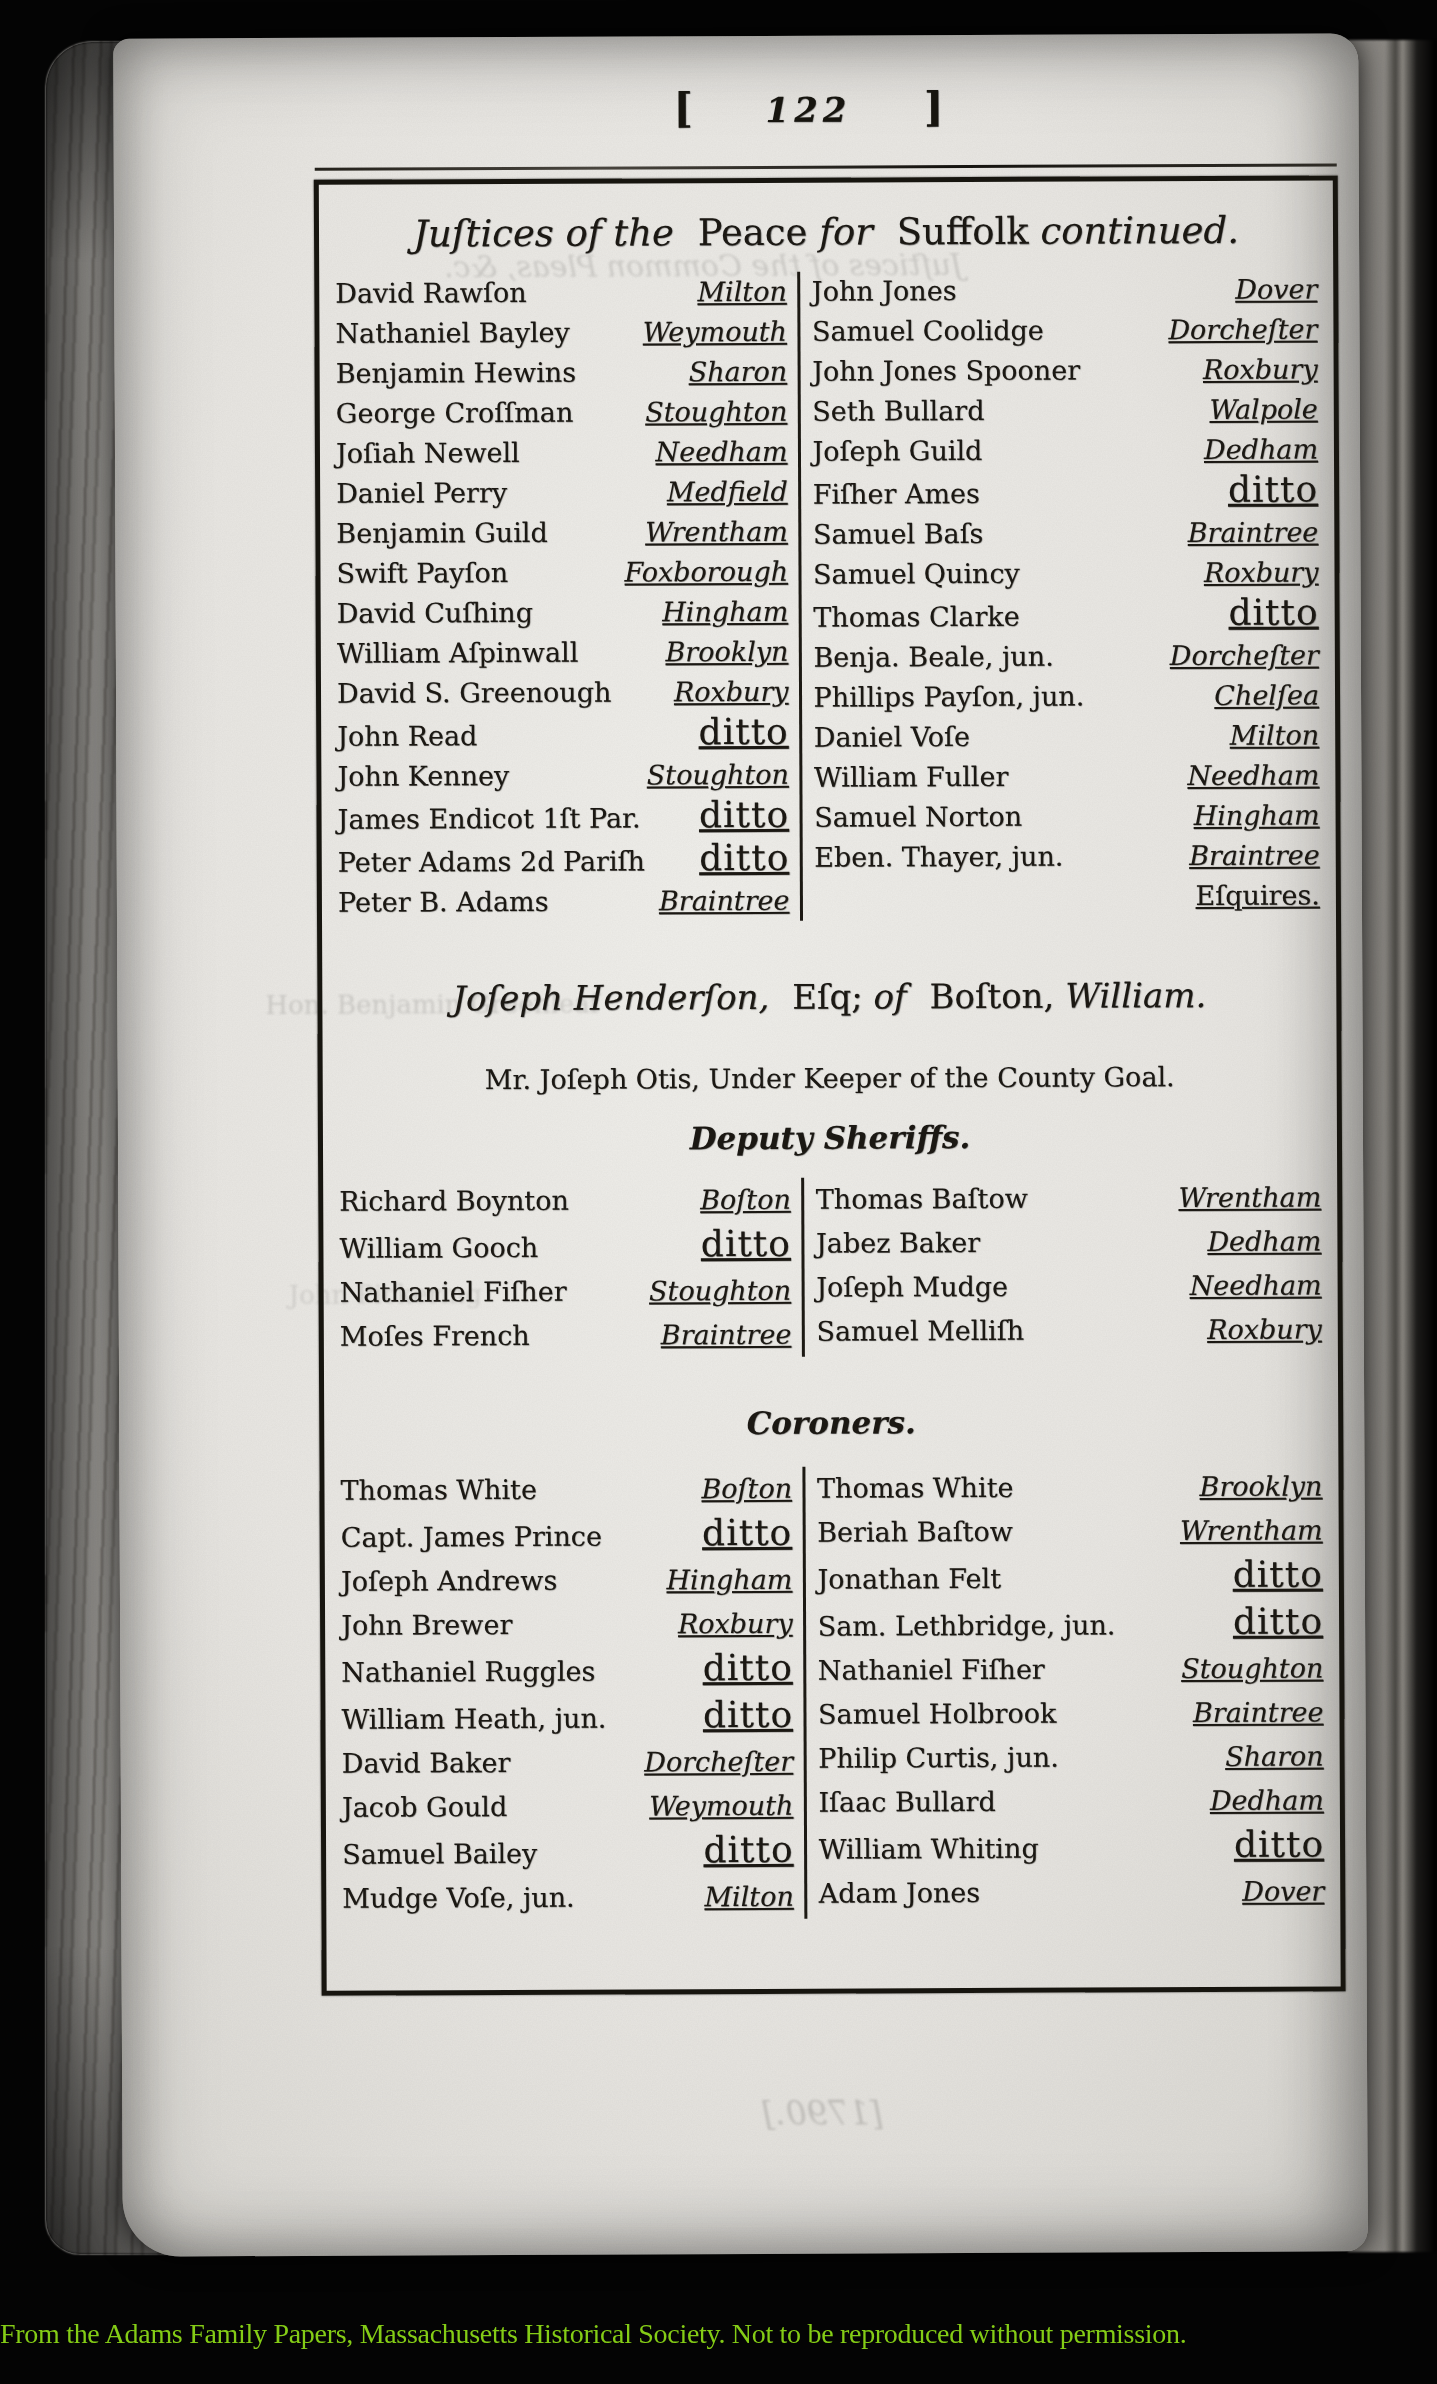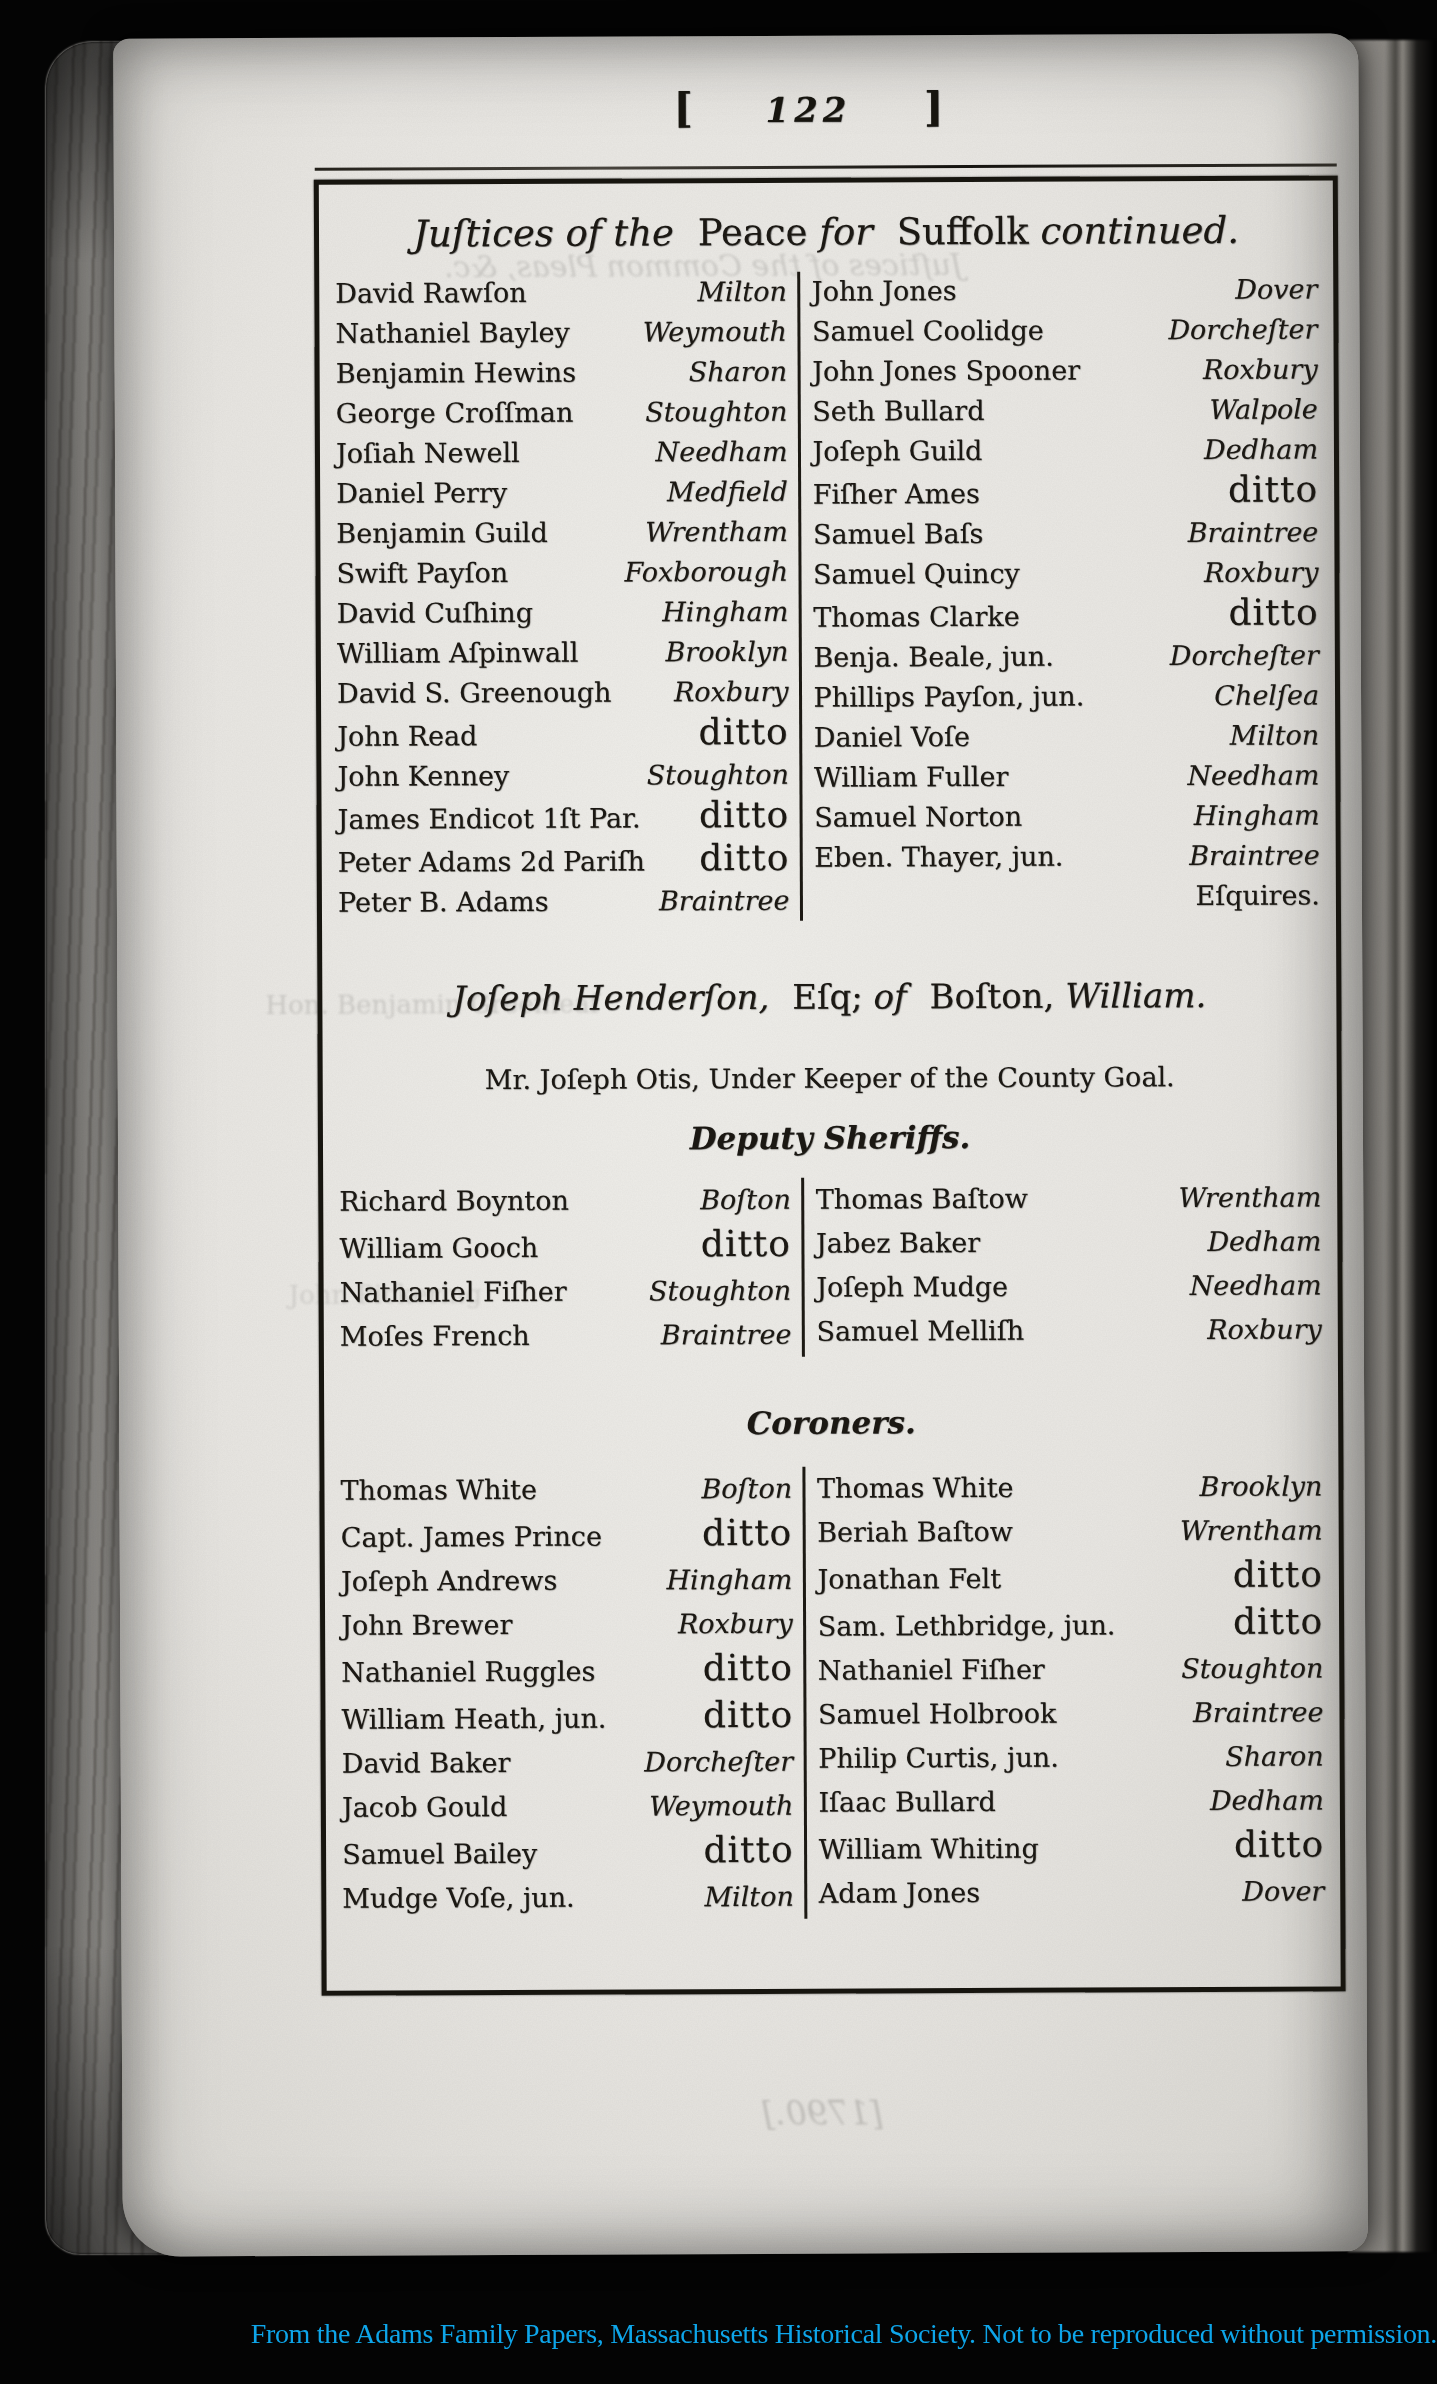--- a/index.html
+++ b/index.html
@@ -43,21 +43,21 @@
       text-shadow:.6px .6px 1px rgba(10,10,10,.55);}
   .it{font-style:italic;}
   .rm{font-style:normal;margin-left:12px;}
 
   .two-col{display:flex;margin-top:18px;}
   .col{box-sizing:border-box;}
   .col.left{flex:0 0 47%;padding-right:10px;}
   .col.right{flex:0 0 53%;border-left:3px solid #1c1913;padding-left:12px;}
   .row{display:flex;justify-content:space-between;align-items:baseline;line-height:40px;}
   .row .name{font-size:27px;white-space:nowrap;text-shadow:.5px .5px .9px rgba(15,13,10,.55);}
-  .row .town{font-size:27px;font-style:italic;white-space:nowrap;text-shadow:.5px .5px .9px rgba(15,13,10,.5);}
+  .row .town{font-size:27px;font-style:italic;white-space:nowrap;text-shadow:.5px .5px .9px rgba(15,13,10,.5);text-decoration:underline;}
   .row .town.ditto{font-style:normal;font-size:36px;letter-spacing:1px;}
   .esq-row{justify-content:flex-end;}
   .esq-row .town{font-style:normal;}
 
   .deputies .row,.coroners-list .row{line-height:44px;}
 
   .sheriff-line{margin-top:56px;text-align:center;font-size:34px;white-space:nowrap;
       text-shadow:.6px .6px 1px rgba(10,10,10,.55);}
   .keeper-line{margin-top:46px;text-align:center;font-size:27px;white-space:nowrap;
       text-shadow:.5px .5px .9px rgba(10,10,10,.5);}
@@ -69,22 +69,22 @@
   .two-col.coroners-list{margin-top:26px;}
 
   
   .ghost{position:absolute;color:#3c3a36;pointer-events:none;white-space:nowrap;filter:blur(1.2px);}
   .ghost.mirror{transform:scaleX(-1);}
   .g1{top:212px;left:330px;font-size:30px;opacity:.16;font-style:italic;}
   .g2{top:952px;left:148px;font-size:26px;opacity:.17;}
   .g3{top:1242px;left:170px;font-size:26px;opacity:.13;}
   .g4{top:2058px;left:640px;font-size:33px;opacity:.20;font-style:italic;}
 
-  .caption{position:absolute;left:0;top:2318px;width:100%;text-align:right;
-      font-family:"Liberation Serif","DejaVu Serif",serif;font-size:28px;color:#0ea5e9;
+  .caption{position:absolute;left:0;top:2318px;width:100%;text-align:left;
+      font-family:"Liberation Serif","DejaVu Serif",serif;font-size:28px;color:#84cc16;
       letter-spacing:-.3px;}
 
   .noise{position:absolute;left:0;top:0;pointer-events:none;mix-blend-mode:multiply;opacity:.5;}
 </style>
 </head>
 <body>
 
 <div class="stage">
 
   <div class="edge-stack"></div>

